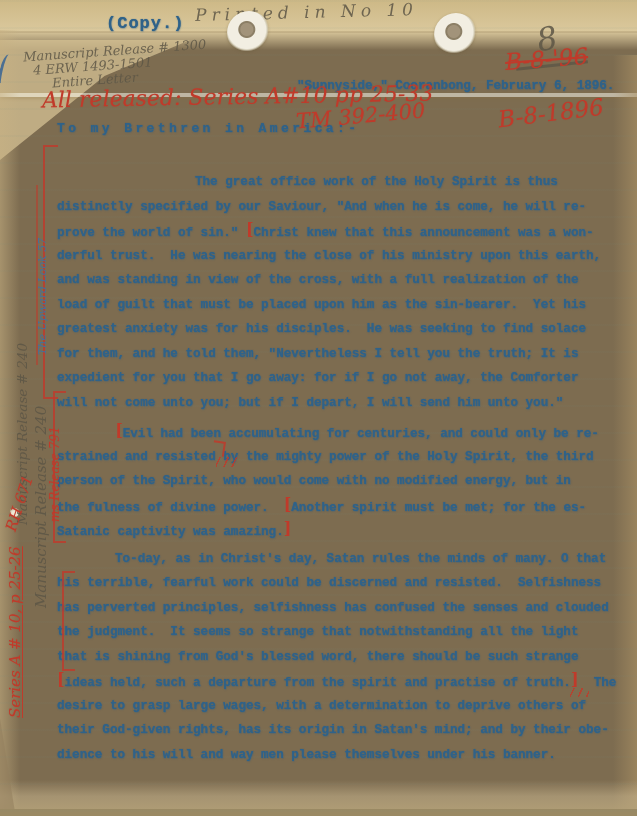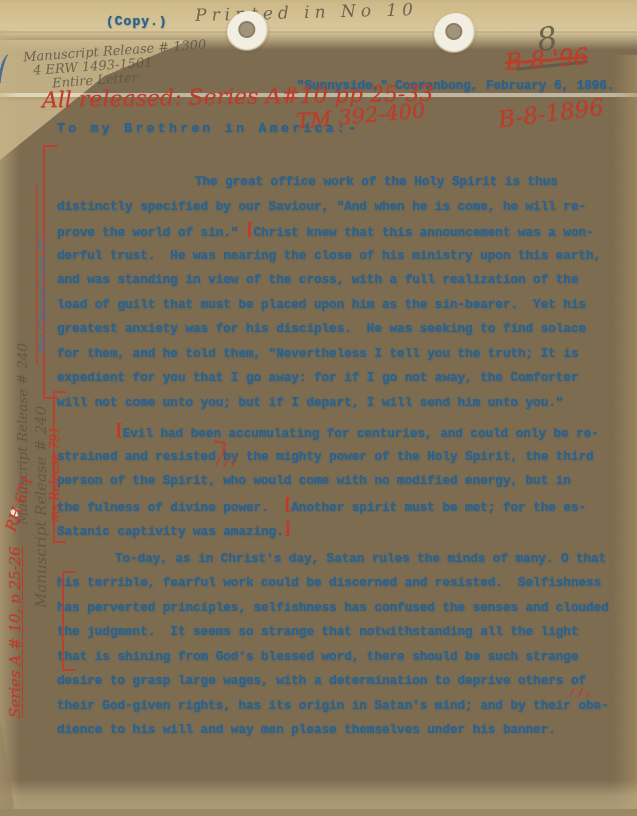--- a/index.html
+++ b/index.html
@@ -31,21 +31,21 @@
     background:linear-gradient(to top,#b3a077,rgba(205,186,146,0.5) 55%,rgba(205,186,146,0));}
   .tex-bottom-edge{left:0;right:0;bottom:0;height:7px;background:#9a8963;}
   .tex-corner-bl{left:0;bottom:0;width:52px;height:130px;background:rgba(145,126,92,0.55);
     clip-path:polygon(0 25%,30% 100%,0 100%);}
   .hole-dot{position:absolute;left:10px;top:508px;width:9px;height:9px;border-radius:50%;
     background:#f0ead8;box-shadow:inset 0 1px 2px rgba(110,95,60,0.6);}
 
   
   .typed{color:#2f6289;font-family:"Liberation Mono",monospace;font-weight:700;
     text-shadow:0 0 1px rgba(47,98,137,0.85),0.5px 0.5px 1.5px rgba(47,98,137,0.35);}
-  .copy-label{position:absolute;left:106px;top:14px;font-size:13px;letter-spacing:1px;}
+  .copy-label{position:absolute;left:106px;top:14px;font-size:17px;letter-spacing:1px;}
   .dateline{position:absolute;left:297px;top:79px;font-size:12.6px;white-space:pre;}
   .salutation{position:absolute;left:57px;top:121px;font-size:13px;letter-spacing:3.4px;white-space:pre;}
   .body-text{position:absolute;left:57px;top:141px;right:16px;font-size:12.6px;margin-top:29px;}
   .body-text .line{height:24.5px;line-height:24.5px;white-space:pre;}
   .para-2{margin-top:5px;}
   .para-3{margin-top:4px;}
   .red-bracket{color:#c03a2a;font-family:"DejaVu Serif",serif;font-weight:700;font-size:16px;
     text-shadow:none;position:relative;top:-1px;}
 
   
@@ -154,20 +154,21 @@
         <div class="line">person of the Spirit, who would come with no modified energy, but in</div>
         <div class="line">the fulness of divine power.  <span class="red-bracket">[</span>Another spirit must be met; for the es-</div>
         <div class="line">Satanic captivity was amazing.<span class="red-bracket">]</span></div>
       </div>
       <div class="para para-3">
         <div class="line" style="padding-left: 58px;">To-day, as in Christ's day, Satan rules the minds of many. O that</div>
         <div class="line">his terrible, fearful work could be discerned and resisted.  Selfishness</div>
         <div class="line">has perverted principles, selfishness has confused the senses and clouded</div>
         <div class="line">the judgment.  It seems so strange that notwithstanding all the light</div>
         <div class="line">that is shining from God's blessed word, there should be such strange</div>
+        <div class="line"><span class="red-bracket">[</span>ideas held, such a departure from the spirit and practise of truth.<span class="red-bracket">]</span>  The</div>
         <div class="line">desire to grasp large wages, with a determination to deprive others of</div>
         <div class="line">their God-given rights, has its origin in Satan's mind; and by their obe-</div>
         <div class="line">dience to his will and way men please themselves under his banner.</div>
       </div>
     </div>
 
   <div class="rbracket rb-1"></div>
   <div class="rbracket rb-1b"></div>
   <div class="rbracket rb-2"></div>
   <div class="rbracket rb-3"></div>

